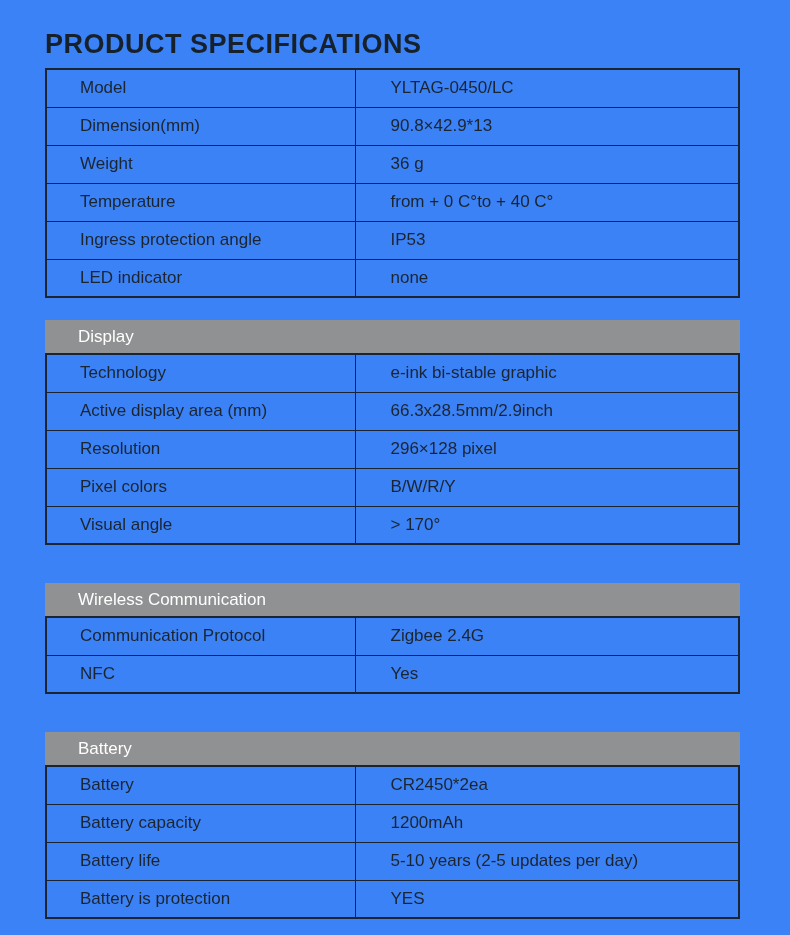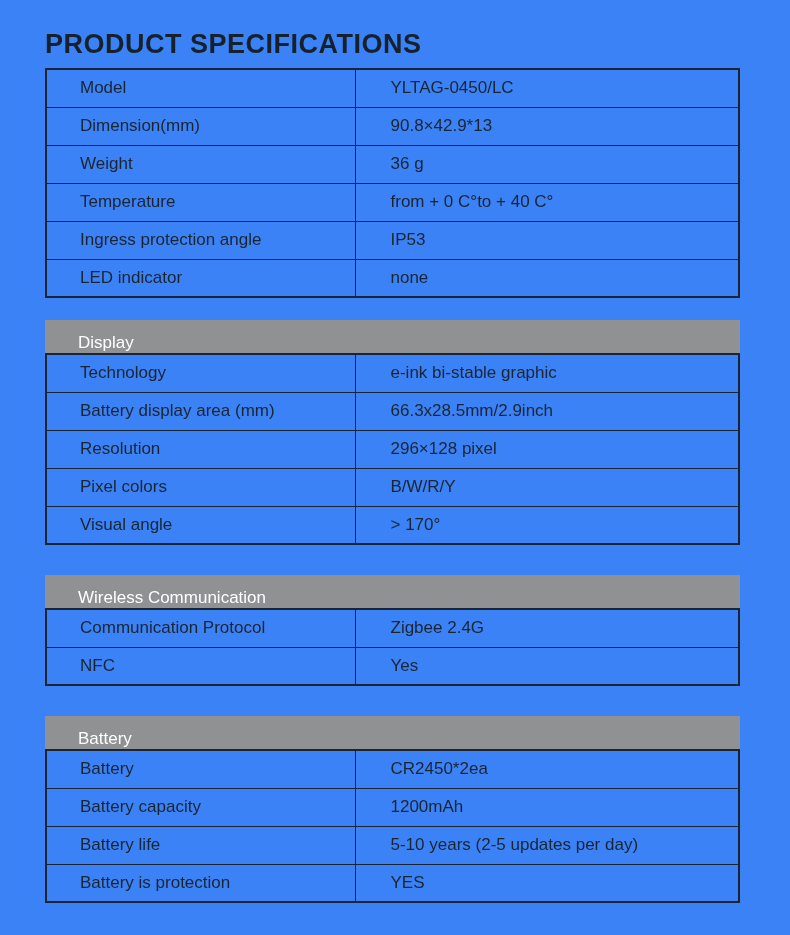--- a/index.html
+++ b/index.html
@@ -24,29 +24,29 @@
     font-weight: bold;
     letter-spacing: 0.5px;
     color: #16212c;
   }
   .spec-section {
     width: 695px;
     margin-left: 45px;
   }
   .spec-section.first { margin-top: 8px; }
   .spec-section.gap-sm { margin-top: 22px; }
-  .spec-section.gap-md { margin-top: 30px; }
+  .spec-section.gap-md { margin-top: 38px; }
   .section-header {
     box-sizing: border-box;
     width: 695px;
     height: 33px;
     background: #909192;
     color: #ffffff;
     display: flex;
-    align-items: flex-end;
+    align-items: center;
     padding-left: 33px;
     font-size: 17px;
   }
   table.spec-table {
     width: 695px;
     border-collapse: collapse;
     table-layout: fixed;
   }
   table.spec-table {
     border: 2px solid #1b2531;
@@ -111,21 +111,21 @@
     <div class="section-header">
       <span>Display</span>
     </div>
     <table class="spec-table">
       <tbody>
         <tr>
           <td class="spec-label">Technology</td>
           <td class="spec-value">e-ink bi-stable graphic</td>
         </tr>
         <tr>
-          <td class="spec-label">Battery display area (mm)</td>
+          <td class="spec-label">Active display area (mm)</td>
           <td class="spec-value">66.3x28.5mm/2.9inch</td>
         </tr>
         <tr>
           <td class="spec-label">Resolution</td>
           <td class="spec-value">296×128 pixel</td>
         </tr>
         <tr>
           <td class="spec-label">Pixel colors</td>
           <td class="spec-value">B/W/R/Y</td>
         </tr>

